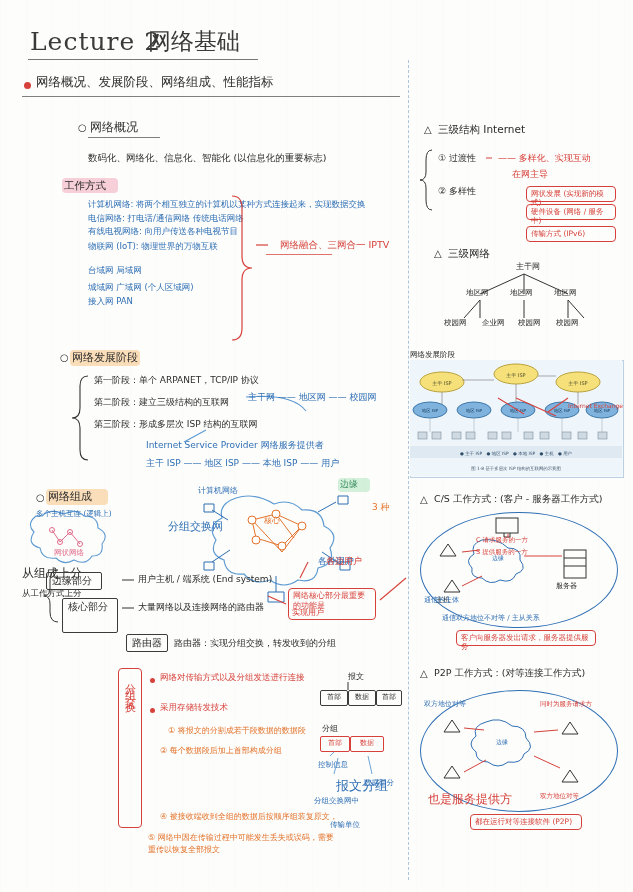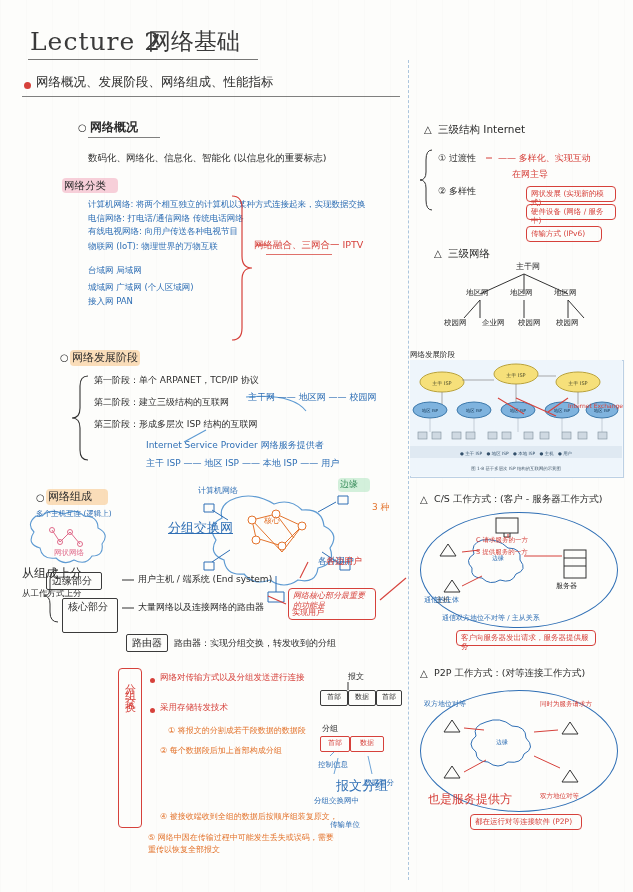--- a/index.html
+++ b/index.html
@@ -83,41 +83,41 @@
   <div class="t ttl2" style="left:148px;top:27px;">网络基础</div>
   <div class="rule" style="left:28px;top:59px;width:230px;"></div>
 
   <div class="bullet" style="left:24px;top:82px;"></div>
   <div class="t blk hand" style="left:36px;top:74px;font-size:12.5px;">网络概况、发展阶段、网络组成、性能指标</div>
   <div class="rule" style="left:22px;top:96px;width:378px;border-top:1px solid #555;"></div>
 
   <div class="divider"></div>
 
   <div class="t blk hand" style="left:78px;top:122px;font-size:10px;">○</div>
-  <div class="t blk hand" style="left:90px;top:120px;font-size:12px;font-weight:bold;">网络概况</div>
+  <div class="t blk hand" style="left:90px;top:120px;font-size:12px;">网络概况</div>
   <div class="rule" style="left:88px;top:137px;width:72px;border-top:1px solid #555;"></div>
 
   <div class="t blk hand" style="left:88px;top:152px;font-size:9.5px;">数码化、网络化、信息化、智能化 (以信息化的重要标志)</div>
 
   <div class="hl-pnk" style="left:62px;top:178px;width:56px;height:15px;"></div>
-  <div class="t blk hand" style="left:64px;top:179px;font-size:10.5px;">网络分类</div>
+  <div class="t blk hand" style="left:64px;top:179px;font-size:10.5px;">工作方式</div>
 
   <div class="t blu hand" style="left:88px;top:199px;font-size:8.5px;">计算机网络: 将两个相互独立的计算机以某种方式连接起来，实现数据交换</div>
   <div class="t blu hand" style="left:88px;top:213px;font-size:8.5px;">电信网络: 打电话/通信网络 传统电话网络</div>
   <div class="t blu hand" style="left:88px;top:226px;font-size:8.5px;">有线电视网络: 向用户传送各种电视节目</div>
   <div class="t blu hand" style="left:88px;top:241px;font-size:8.5px;">物联网 (IoT): 物理世界的万物互联</div>
   <div class="t blu hand" style="left:88px;top:265px;font-size:8.5px;">台域网 局域网</div>
   <div class="t blu hand" style="left:88px;top:282px;font-size:8.5px;">城域网 广域网 (个人区域网)</div>
   <div class="t blu hand" style="left:88px;top:296px;font-size:8.5px;">接入网 PAN</div>
 
   <svg width="633" height="892">
     <path d="M232 196 q10 0 10 12 v48 q0 12 10 12 q-10 0 -10 12 v48 q0 12 -10 12" fill="none" stroke="#d6413b" stroke-width="1.2"></path>
     <path d="M256 245 h12" fill="none" stroke="#d6413b" stroke-width="1.2"></path>
   </svg>
-  <div class="t red hand" style="left:254px;top:239px;font-size:9.5px;">网络融合、三网合一 IPTV</div>
+  <div class="t red hand" style="left:280px;top:239px;font-size:9.5px;">网络融合、三网合一 IPTV</div>
   <div class="rule" style="left:266px;top:254px;width:66px;border-top:1px solid #d6413b;"></div>
 
   <div class="t blk hand" style="left:60px;top:352px;font-size:10px;">○</div>
   <div class="hl-org" style="left:70px;top:350px;width:70px;height:16px;"></div>
   <div class="t blk hand" style="left:72px;top:351px;font-size:11px;">网络发展阶段</div>
 
   <svg width="633" height="892">
     <path d="M88 376 q-8 0 -8 10 v22 q0 10 -8 10 q8 0 8 10 v22 q0 10 8 10" fill="none" stroke="#333" stroke-width="1.1"></path>
   </svg>
   <div class="t blk hand" style="left:94px;top:375px;font-size:9px;">第一阶段：单个 ARPANET，TCP/IP 协议</div>
@@ -176,38 +176,38 @@
       <path d="M340 562 l10 0 l0 8 l-10 0 z"></path>
       <path d="M268 592 l16 0 l0 10 l-16 0 z"></path>
     </g>
   </svg>
   <div class="t blu hand" style="left:198px;top:486px;font-size:8px;">计算机网络</div>
   <div class="t org hand" style="left:264px;top:516px;font-size:8px;">核心</div>
   <div class="hl-grn" style="left:338px;top:478px;width:32px;height:14px;"></div>
   <div class="t grn hand" style="left:340px;top:479px;font-size:9px;">边缘</div>
   <div class="t org hand" style="left:372px;top:502px;font-size:9px;">3 种</div>
   <div class="t blu hand" style="left:318px;top:556px;font-size:9px;">各种用户</div>
-  <div class="t blu hand" style="left:168px;top:520px;font-size:13px;text-decoration:underline;">分组交换网</div>
+  <div class="t blu hand" style="left:168px;top:520px;font-size:11px;">分组交换网</div>
 
   <div class="t blk hand" style="left:22px;top:566px;font-size:12px;">从组成上分</div>
   <div class="t blk hand" style="left:22px;top:588px;font-size:8.5px;">从工作方式上分</div>
   <div class="boxk" style="left:46px;top:572px;width:56px;height:18px;">边缘部分</div>
   <div class="boxk" style="left:62px;top:598px;width:56px;height:35px;">核心部分</div>
   <svg width="633" height="892">
     <path d="M58 570 q-8 0 -8 10 v8 q0 8 -6 8 q6 0 6 8 v8 q0 10 8 10" stroke="#333" stroke-width="1" fill="none"></path>
     <path d="M122 580 h12" stroke="#333" stroke-width="1" fill="none"></path>
     <path d="M122 608 h12" stroke="#333" stroke-width="1" fill="none"></path>
   </svg>
   <div class="t blk hand" style="left:138px;top:574px;font-size:9px;">用户主机 / 端系统 (End system)</div>
   <div class="t blk hand" style="left:138px;top:602px;font-size:9px;">大量网络以及连接网络的路由器</div>
 
   <div class="boxk" style="left:126px;top:634px;width:42px;height:18px;">路由器</div>
   <div class="t blk hand" style="left:174px;top:638px;font-size:9px;">路由器：实现分组交换，转发收到的分组</div>
 
-  <div class="box" style="left:288px;top:588px;width:88px;height:32px;font-size:8px;font-style:italic;">
+  <div class="box" style="left:288px;top:588px;width:88px;height:32px;font-size:8px;">
     <span>网络核心部分最重要的功能是</span>
   </div>
   <div class="t red hand" style="left:292px;top:608px;font-size:8px;">实现用户</div>
   <svg width="633" height="892">
     <path d="M286 604 l-18 -8" stroke="#d6413b" stroke-width="1.1" fill="none"></path>
     <path d="M380 600 l26 -22" stroke="#d6413b" stroke-width="1.1" fill="none"></path>
     <path d="M300 578 l8 -16" stroke="#d6413b" stroke-width="1.1" fill="none"></path>
   </svg>
   <div class="t red hand" style="left:326px;top:556px;font-size:9px;">各边用户</div>
 
@@ -255,21 +255,21 @@
   <div class="t red hand" style="left:498px;top:153px;font-size:9px;">—— 多样化、实现互动</div>
   <div class="t red hand" style="left:512px;top:169px;font-size:9px;">在网主导</div>
   <div class="t blk hand" style="left:438px;top:186px;font-size:9px;">② 多样性</div>
   <svg width="633" height="892">
     <path d="M432 150 q-6 0 -6 10 v12 q0 8 -6 8 q6 0 6 8 v12 q0 10 6 10" stroke="#333" stroke-width="1" fill="none"></path>
     <path d="M492 158 h-6" stroke="#d6413b" stroke-width="1" fill="none"></path>
   </svg>
 
   <div class="box" style="left:526px;top:186px;width:90px;height:16px;font-size:7.5px;">网状发展 (实现新的模式)</div>
   <div class="box" style="left:526px;top:204px;width:90px;height:16px;font-size:7.5px;">硬件设备 (网络 / 服务中)</div>
-  <div class="box" style="left:526px;top:226px;width:76px;height:16px;font-size:7.5px;">传输方式 (IPv6)</div>
+  <div class="box" style="left:526px;top:226px;width:90px;height:16px;font-size:7.5px;">传输方式 (IPv6)</div>
 
   <div class="t blk hand" style="left:434px;top:248px;font-size:10px;">△</div>
   <div class="t blk hand" style="left:448px;top:247px;font-size:10.5px;">三级网络</div>
 
   <div class="t blk hand" style="left:516px;top:262px;font-size:8px;">主干网</div>
   <svg width="633" height="892">
     <g stroke="#333" stroke-width="1" fill="none">
       <path d="M524 274 l-44 20"></path>
       <path d="M524 274 l0 20"></path>
       <path d="M524 274 l44 20"></path>

